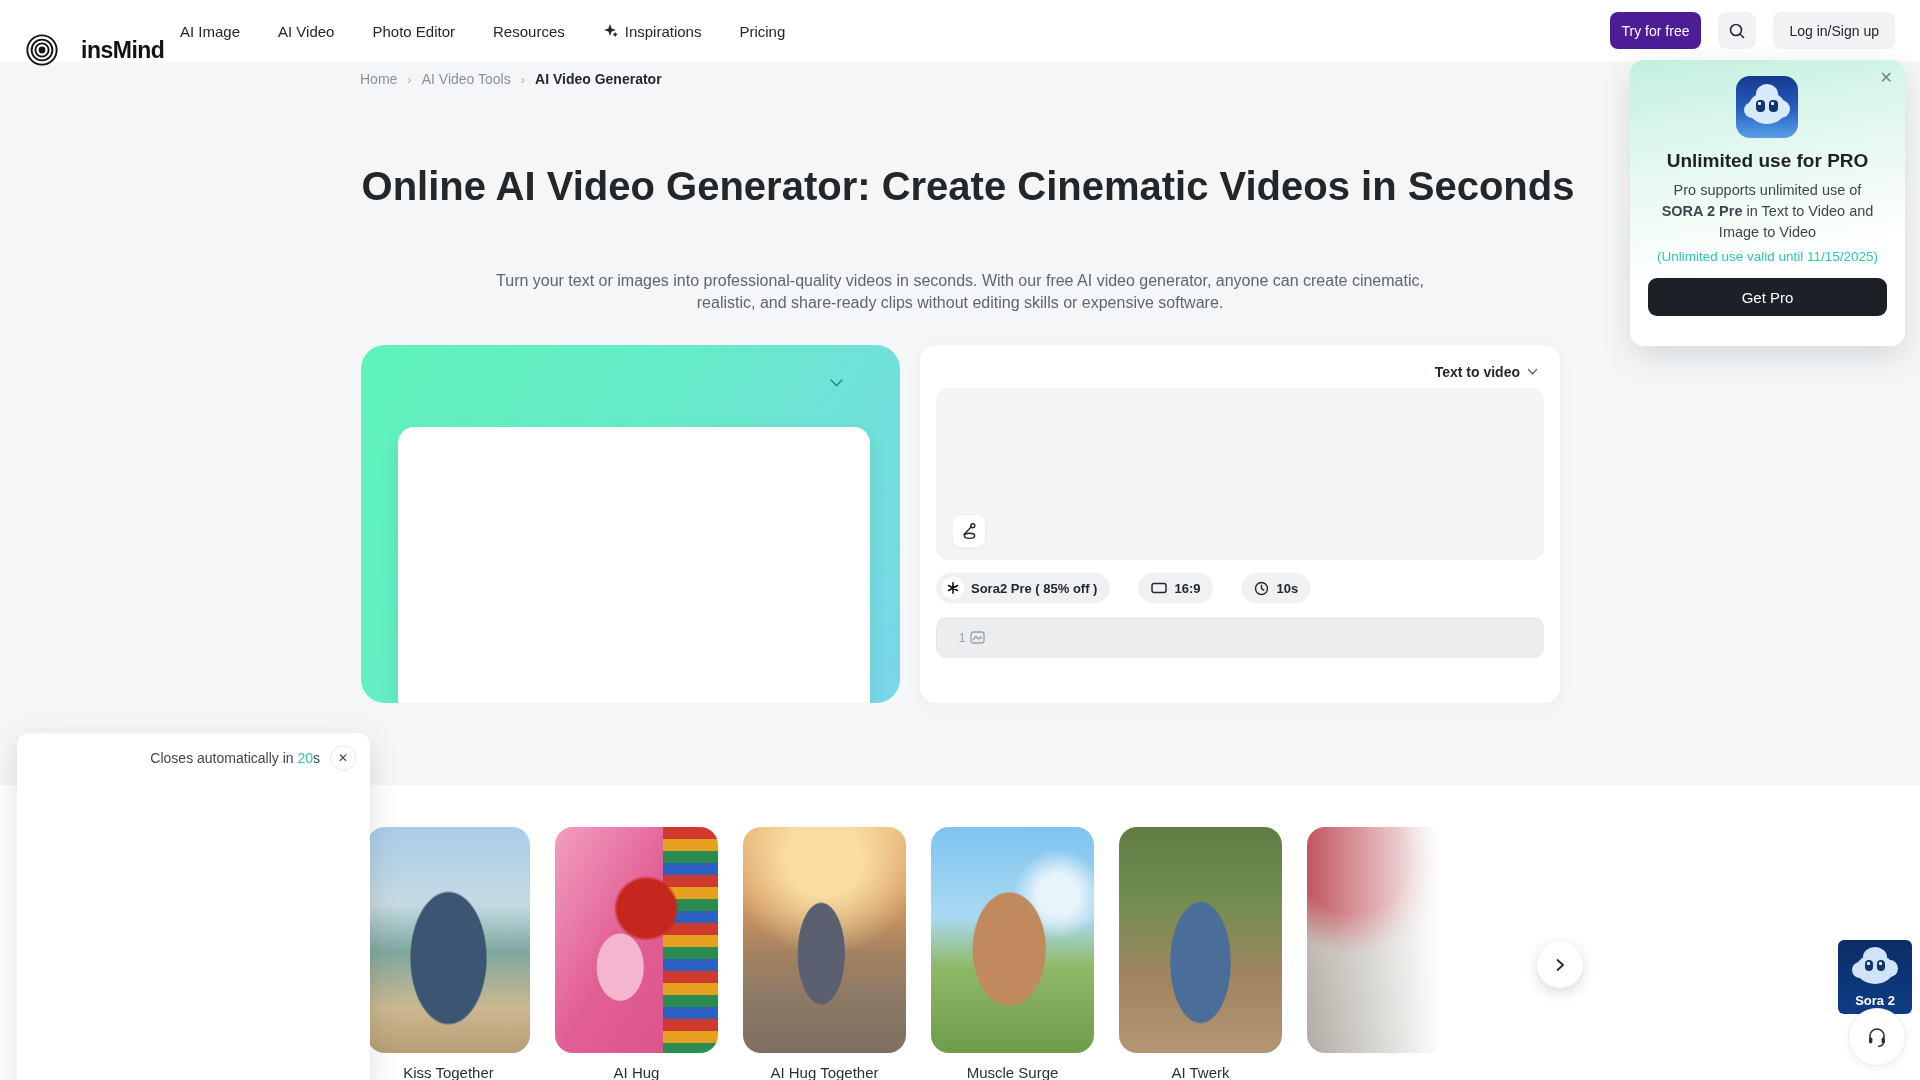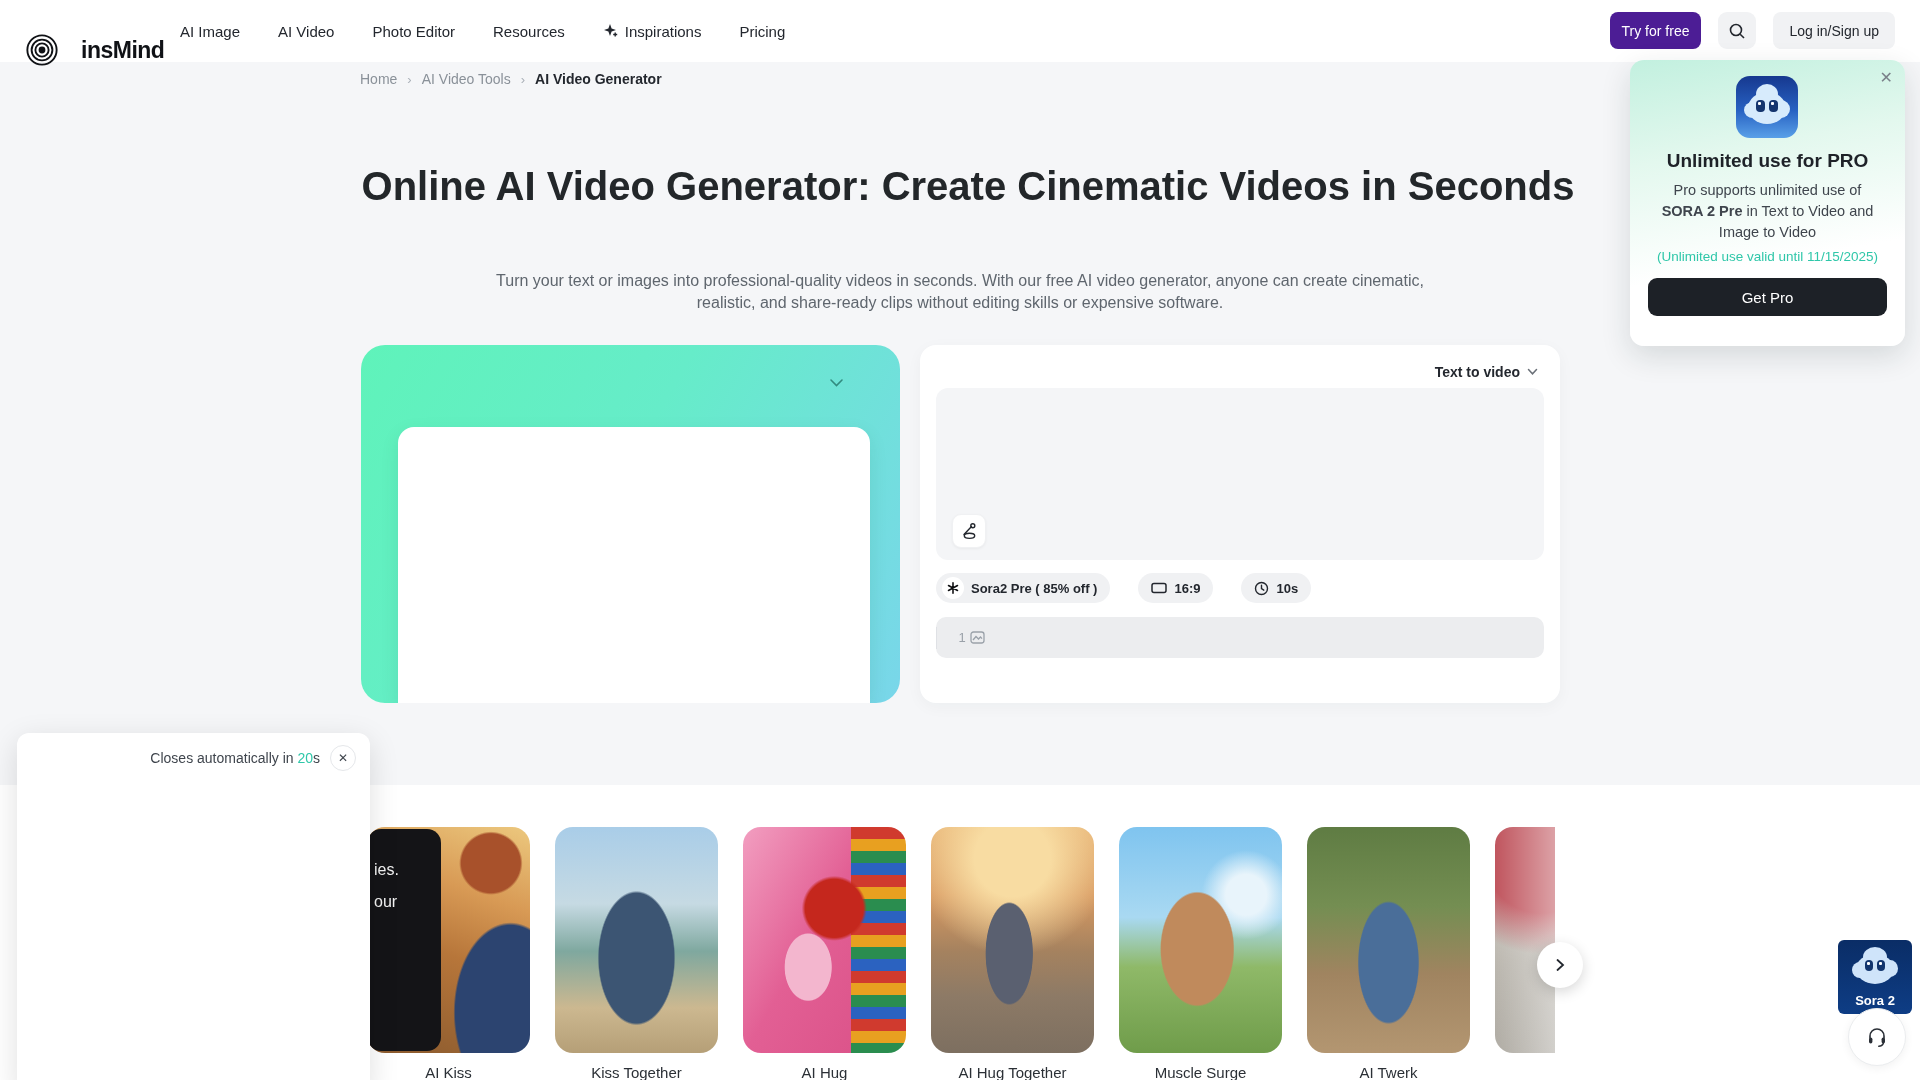--- a/index.html
+++ b/index.html
@@ -290,29 +290,20 @@
       <span class="eye eye-r"></span>
   </div>
   <div class="pro-title">Unlimited use for PRO</div>
   <p class="pro-body"><span>Pro supports unlimited use of </span><b>SORA 2 Pre</b><span> in Text to Video and Image to Video</span></p>
   <div class="pro-valid">(Unlimited use valid until 11/15/2025)</div>
   <button class="pro-cta">Get Pro</button>
 </div>
 
 <div class="carousel">
   <div class="vcard">
-    <div class="vthumb thumb-0">
-      <div class="kiss-overlay">
-        <span class="frag frag-1">ies.</span>
-        <span class="frag frag-2">our</span>
-      </div>
-    </div>
-    <div class="vlabel">AI Kiss</div>
-  </div>
-  <div class="vcard">
     <div class="vthumb thumb-1"></div>
     <div class="vlabel">Kiss Together</div>
   </div>
   <div class="vcard">
     <div class="vthumb thumb-2"></div>
     <div class="vlabel">AI Hug</div>
   </div>
   <div class="vcard">
     <div class="vthumb thumb-3"></div>
     <div class="vlabel">AI Hug Together</div>

